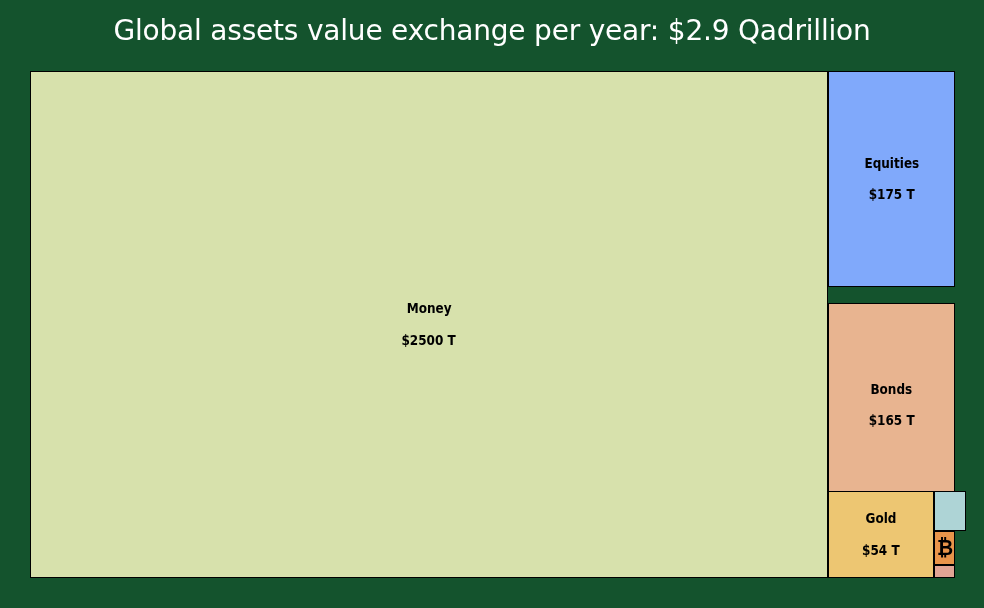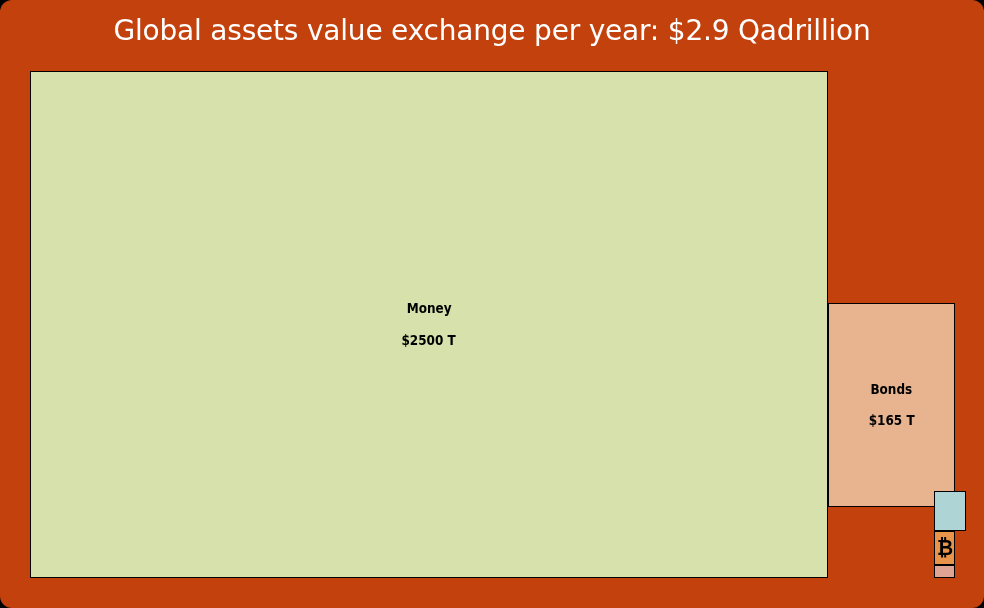--- a/index.html
+++ b/index.html
@@ -87,32 +87,40 @@
   }
   .tm-cell.glyph .tm-label {
     font-size: 22px;
     font-weight: bold;
     transform: scaleX(0.9);
   }
 </style>
 </head>
 <body>
 
-<div id="figure" style="background: #c2410c; border-radius: 12px;">
+<div id="figure" style="background: #14532d;">
 
   <div id="chart-title" style="color: rgb(255, 255, 255);">Global assets value exchange per year: $2.9 Qadrillion</div>
 
   <div id="treemap">
       <div class="tm-cell" style="left: 0px; top: 0px; width: 798px; height: 507px; background: rgb(215, 225, 172);">
         <div class="tm-label">Money</div>
         <div class="tm-value">$2500 T</div>
       </div>
+      <div class="tm-cell" style="left: 798px; top: 0px; width: 127px; height: 216px; background: rgb(128, 169, 251);">
+        <div class="tm-label">Equities</div>
+        <div class="tm-value">$175 T</div>
+      </div>
       <div class="tm-cell" style="left: 798px; top: 216px; width: 127px; height: 204px; background: rgb(232, 180, 144); margin-top: 16px;">
         <div class="tm-label">Bonds</div>
         <div class="tm-value">$165 T</div>
+      </div>
+      <div class="tm-cell" style="left: 798px; top: 420px; width: 106px; height: 87px; background: rgb(237, 198, 114);">
+        <div class="tm-label">Gold</div>
+        <div class="tm-value">$54 T</div>
       </div>
       <div class="tm-cell sliver" style="left: 904px; top: 420px; width: 21px; height: 40px; background: rgb(174, 212, 214); padding-left: 30px;">
         <div class="tm-label">4T</div>
       </div>
       <div class="tm-cell glyph" style="left: 904px; top: 460px; width: 21px; height: 34px; background: rgb(232, 148, 74);">
         <div class="tm-label">₿</div>
       </div>
       <div class="tm-cell sliver" style="left: 904px; top: 494px; width: 21px; height: 13px; background: rgb(224, 164, 148);"></div>
     </div>
 

